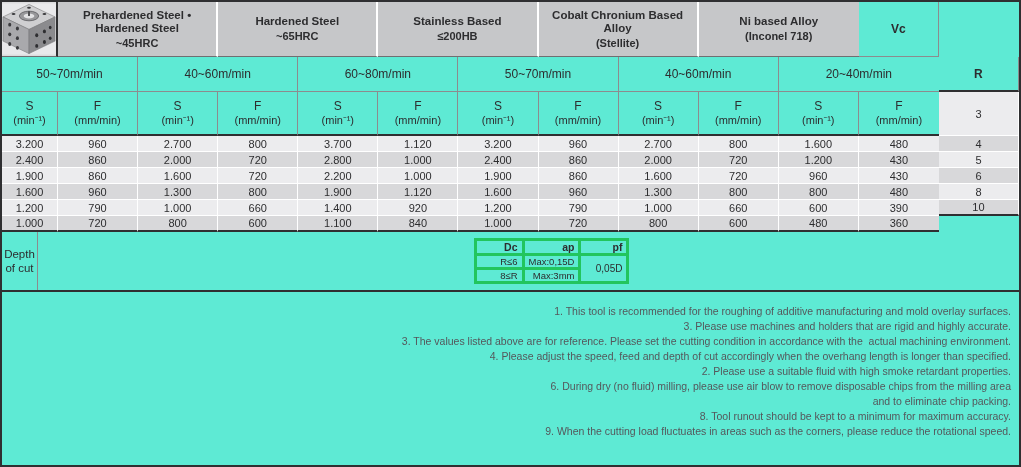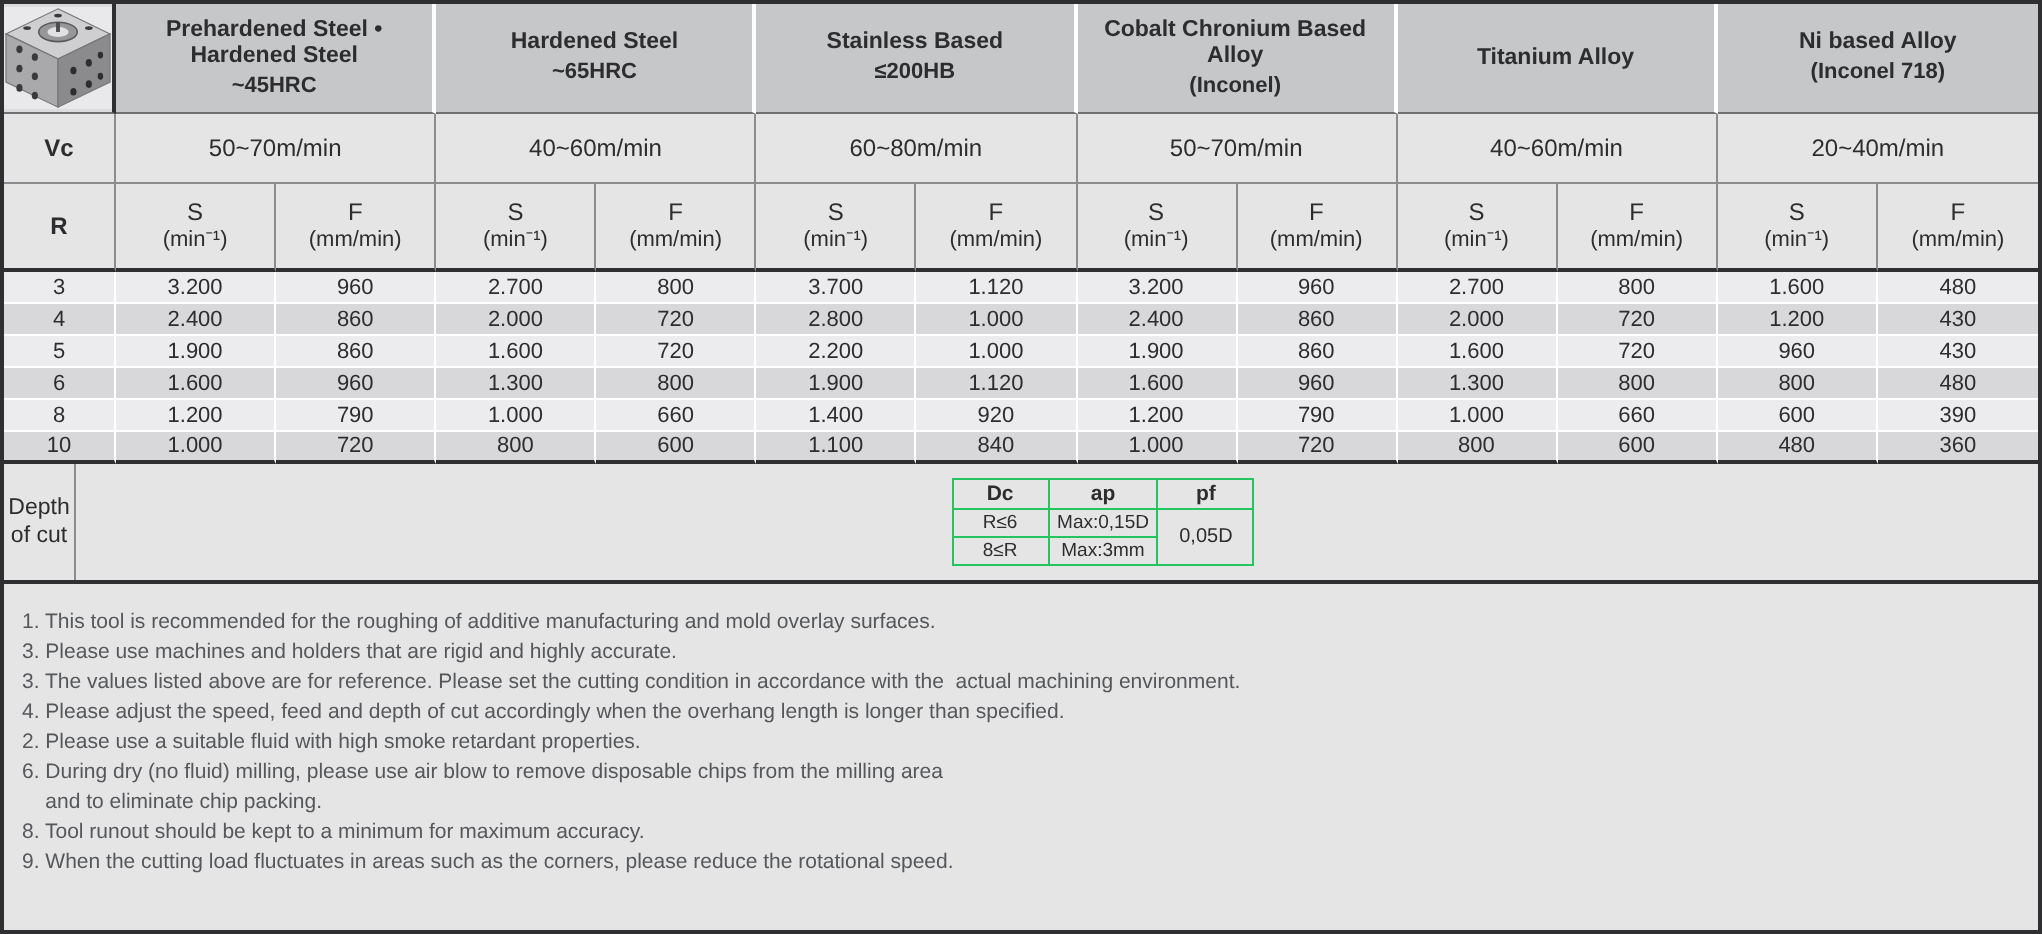--- a/index.html
+++ b/index.html
@@ -1,19 +1,19 @@
 <!DOCTYPE html>
 <html><head>
 <meta charset="utf-8">
 <style>
   * { margin:0; padding:0; box-sizing:border-box; }
   body { background:#fff; font-family:"Liberation Sans", sans-serif; }
   .sheet {
     position:relative; width:1021px; height:467px;
-    border:2px solid #2f2f31; background:#e5e5e5;
+    border:2px solid #2f2f31; background:#5eead4;
     display:flex; flex-direction:column;
     color:#2d2d2f;
   }
   
   .grid {
     display:grid;
     grid-template-columns:56px repeat(12, 1fr);
     grid-template-rows:55px 35px 44px repeat(6, 16px);
     width:100%;
   }
@@ -45,26 +45,26 @@
   .stripe-b { background:#d8d8da; }
   
   .depth-row { display:flex; height:60px; border-bottom:2px solid #2f2f31; }
   .depth-label {
     width:36px; border-right:1px solid #8c8c8e;
     display:flex; align-items:center; justify-content:center; text-align:center;
     font-size:11.5px; line-height:14px;
   }
   .depth-content { flex:1; display:flex; align-items:center; justify-content:center; }
   .dc-table { border-collapse:collapse; margin-left:46px; }
-  .dc-table th, .dc-table td { border:1px solid #22c55e; text-align:center; padding:0 4px; }
+  .dc-table th, .dc-table td { border:3px solid #22c55e; text-align:right; padding:0 4px; }
   .dc-table th { font-size:10.5px; font-weight:bold; width:48px; height:15px; }
   .dc-table td { font-size:9.5px; height:14px; }
   .dc-table .pf-val { font-size:10px; width:42px; }
   
-  .notes { flex:1; padding:12px 8px 0 9px; }
+  .notes { flex:1; padding:12px 8px 0 9px;text-align:right; }
   .note-line { font-size:10.5px; line-height:15px; color:#55575b; white-space:pre-wrap; }
   
   .corner svg { display:block; width:100%; height:100%; }
 </style>
 </head>
 <body>
 
 <div class="sheet">
 
   <div class="grid" id="main-grid">
@@ -102,24 +102,21 @@
     <div class="cell mat">
       <span>Hardened Steel</span>
       <span class="sub">~65HRC</span>
     </div>
     <div class="cell mat">
       <span>Stainless Based</span>
       <span class="sub">≤200HB</span>
     </div>
     <div class="cell mat">
       <span>Cobalt Chronium Based Alloy</span>
-      <span class="sub">(Inconel)</span>
-    </div>
-    <div class="cell mat">
-      <span>Titanium Alloy</span>
+      <span class="sub">(Stellite)</span>
     </div>
     <div class="cell mat last">
       <span>Ni based Alloy</span>
       <span class="sub">(Inconel 718)</span>
     </div>
 
     <div class="cell vclabel">Vc</div>
     <div class="cell vc">50~70m/min</div>
     <div class="cell vc">40~60m/min</div>
     <div class="cell vc">60~80m/min</div>

